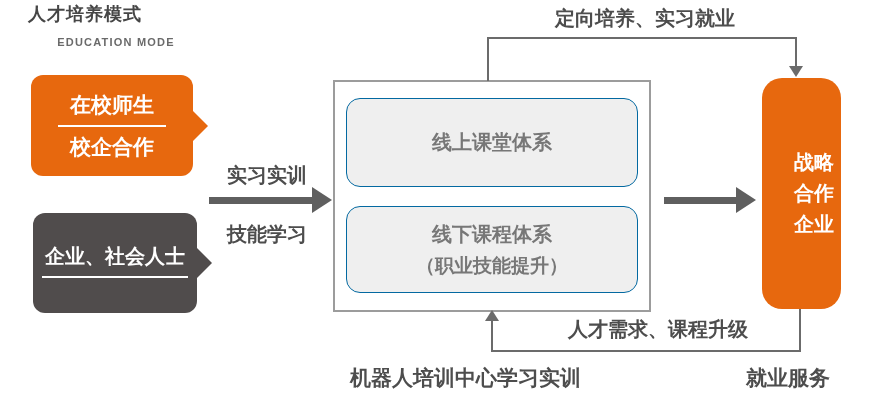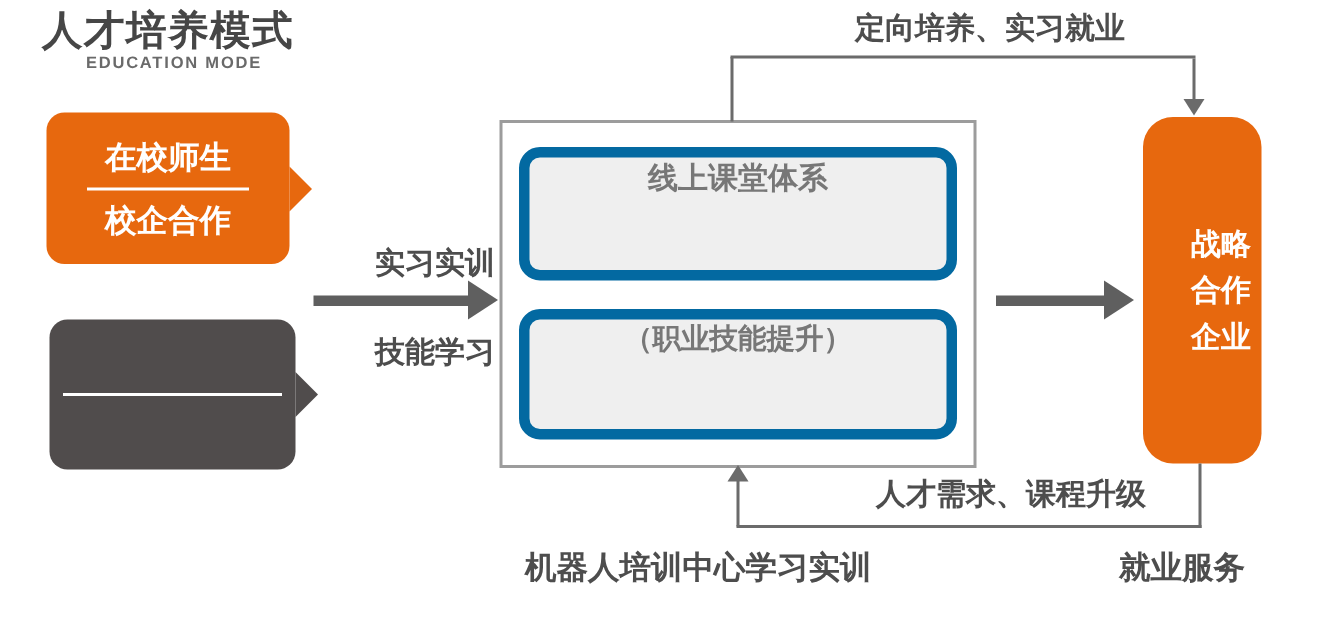--- a/index.html
+++ b/index.html
@@ -12,57 +12,57 @@
     --innerfill:#efefef;
     --cborder:#9c9c9c;
     --title:#464646;
   }
   *{margin:0;padding:0;box-sizing:border-box;}
   html,body{background:#ffffff;}
   body{font-family:"Liberation Sans","DejaVu Sans",sans-serif;}
   .canvas{position:relative;width:880px;height:412px;background:#fff;overflow:hidden;}
 
   
-  .title{position:absolute;left:28px;top:2px;font-size:27px;font-weight:bold;
+  .title{position:absolute;left:28px;top:2px;font-size:18px;font-weight:bold;
          color:var(--title);letter-spacing:1px;white-space:nowrap;}
   .subtitle{position:absolute;left:28px;top:36px;width:176px;text-align:center;
             font-size:11px;font-weight:600;letter-spacing:1.2px;color:#6a6a6a;white-space:nowrap;}
 
   
   .srcbox{position:absolute;border-radius:12px;color:#fff;font-weight:bold;
           display:flex;flex-direction:column;align-items:center;justify-content:center;}
   .srcbox .tri{position:absolute;left:100%;top:50%;transform:translateY(-50%);
                width:0;height:0;border-top:15px solid transparent;border-bottom:15px solid transparent;}
   .box-school{left:31px;top:75px;width:162px;height:101px;background:var(--accent);font-size:21px;text-align:center;}
   .box-school .tri{border-left:15px solid var(--accent);}
   .box-social{left:33px;top:213px;width:164px;height:100px;background:var(--dark);font-size:20px;}
   .box-social .tri{border-left:15px solid var(--dark);}
   .divider{height:2px;background:#fff;margin:6px 0;}
   .box-school .divider{width:108px;}
   .box-social .divider{width:146px;}
 
   
-  .flow-label{position:absolute;text-align:right;font-size:20px;font-weight:bold;
+  .flow-label{position:absolute;text-align:center;font-size:20px;font-weight:bold;
               color:var(--label);white-space:nowrap;}
   .lbl-practice{left:204px;top:162px;width:126px;}
   .lbl-skill{left:204px;top:221px;width:126px;}
   .thick-body{position:absolute;height:7px;background:var(--arrow);}
   .thick-head{position:absolute;width:0;height:0;border-top:13px solid transparent;
               border-bottom:13px solid transparent;border-left:20px solid var(--arrow);}
   .ab1{left:209px;top:197px;width:103px;}
   .ah1{left:312px;top:187px;}
   .ab2{left:664px;top:197px;width:72px;}
   .ah2{left:736px;top:187px;}
 
   
   .center-box{position:absolute;left:333px;top:80px;width:318px;height:232px;
               border:2px solid var(--cborder);background:#fff;}
   .course-card{position:absolute;left:11px;width:292px;background:var(--innerfill);
-               border:7px solid #0369a1;border-radius:14px;display:flex;flex-direction:column;
-               align-items:center;gap:5px;color:var(--innertext);font-weight:600;}
+               border:1px solid #0369a1;border-radius:14px;display:flex;flex-direction:column;
+               align-items:center;justify-content:center;gap:5px;color:var(--innertext);font-weight:600;}
   .card-online{top:16px;height:89px;}
   .card-offline{top:124px;height:87px;}
   .course-card .l1{font-size:20px;}
   .course-card .l2{font-size:19px;}
 
   
   .partner-box{position:absolute;left:762px;top:78px;width:79px;height:231px;border-radius:20px;
                background:var(--accent);display:flex;flex-direction:column;align-items:center;
                justify-content:center;gap:4px;color:#fff;font-size:20px;font-weight:bold;padding-left:25px;}
 
@@ -99,34 +99,36 @@
   <div class="subtitle">EDUCATION MODE</div>
 
   <div class="srcbox box-school">
     <span>在校师生</span>
     <span class="divider"></span>
     <span>校企合作</span>
     <span class="tri"></span>
   </div>
 
   <div class="srcbox box-social">
+    <span>企业、社会人士</span>
     <span class="divider"></span>
     <span class="tri"></span>
   </div>
 
   <div class="flow-label lbl-practice">实习实训</div>
   <div class="thick-body ab1"></div>
   <div class="thick-head ah1"></div>
   <div class="flow-label lbl-skill">技能学习</div>
 
   <div class="center-box">
     <div class="course-card card-online">
       <span class="l1">线上课堂体系</span>
     </div>
     <div class="course-card card-offline">
+      <span class="l1">线下课程体系</span>
       <span class="l2">（职业技能提升）</span>
     </div>
   </div>
 
   <div class="thick-body ab2"></div>
   <div class="thick-head ah2"></div>
 
   <div class="partner-box">
     <span>战略</span>
     <span>合作</span>

